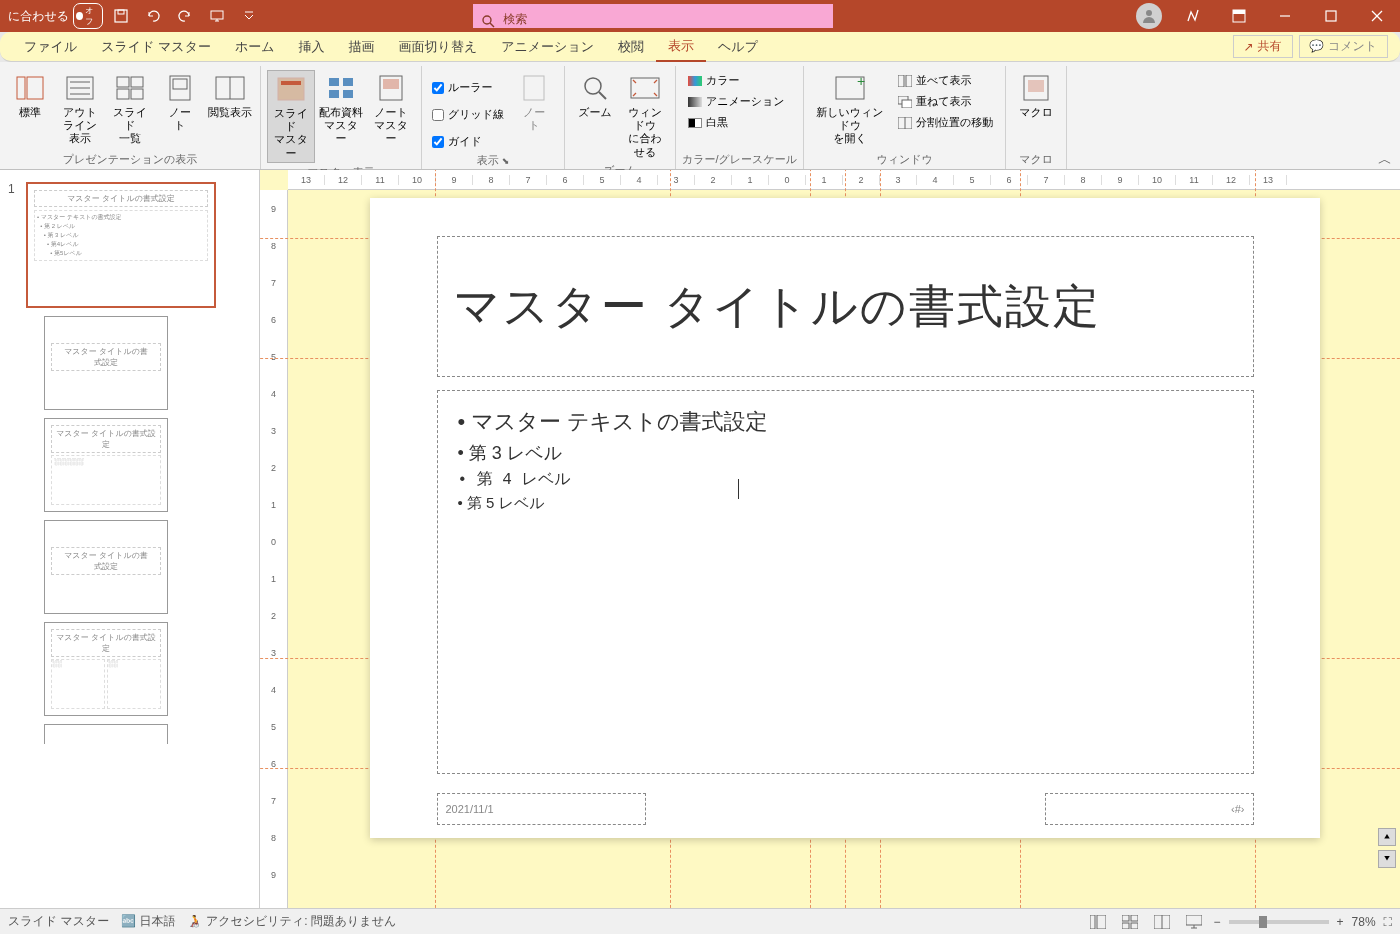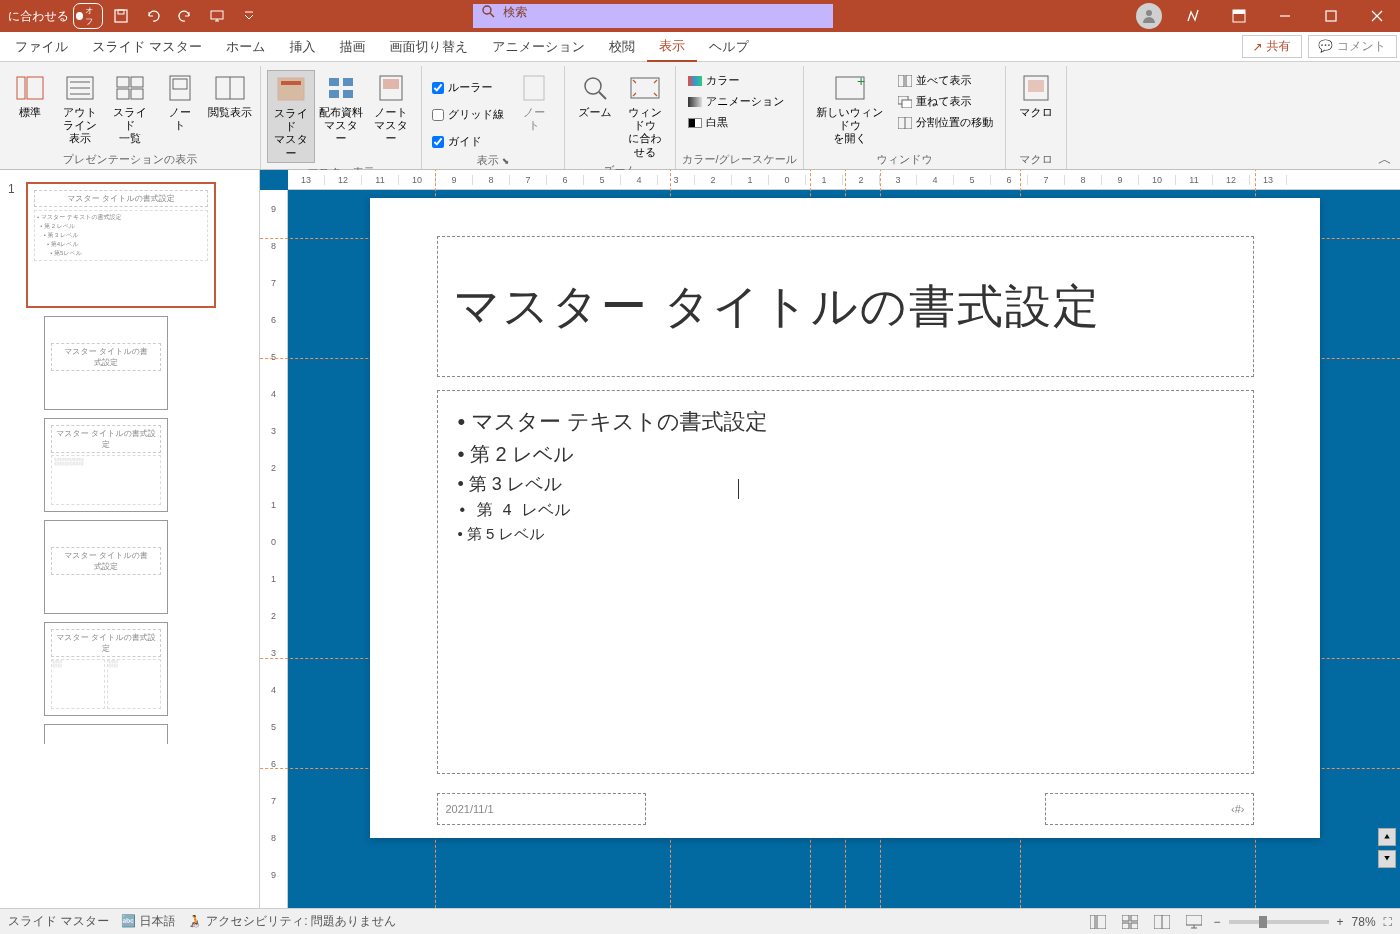--- a/index.html
+++ b/index.html
@@ -5,27 +5,27 @@
 * { margin: 0; padding: 0; box-sizing: border-box; font-family: "Yu Gothic UI", "Meiryo", sans-serif; }
 body { width: 1400px; height: 934px; background: #e8e8e8; overflow: hidden; display: flex; flex-direction: column; }
 
 
 .titlebar { height: 32px; background: #b5472a; display: flex; align-items: center; color: white; font-size: 12px; }
 .titlebar-left { display: flex; align-items: center; gap: 4px; padding-left: 8px; }
 .autosave { display: flex; align-items: center; gap: 4px; }
 .autosave-toggle { width: 30px; height: 14px; border: 1px solid white; border-radius: 7px; display: flex; align-items: center; padding: 12px 2px; }
 .autosave-toggle-knob { width: 8px; height: 8px; background: white; border-radius: 50%; }
 .qat-btn { width: 28px; height: 28px; display: flex; align-items: center; justify-content: center; cursor: pointer; }
-.searchbox { margin-left: 210px; width: 360px; height: 24px; background: #c4b5fd; display: flex; align-items: flex-start; padding: 0 8px; gap: 8px; color: #8a3d2a; font-size: 12px; }
+.searchbox { margin-left: 210px; width: 360px; height: 24px; background: #f9a8d4; display: flex; align-items: flex-end; padding: 0 8px; gap: 8px; color: #8a3d2a; font-size: 12px; }
 .titlebar-right { margin-left: auto; display: flex; align-items: center; }
 .win-btn { width: 46px; height: 32px; display: flex; align-items: center; justify-content: center; cursor: pointer; }
 .avatar { width: 26px; height: 26px; border-radius: 50%; background: #d0d0d0; display: flex; align-items: center; justify-content: center; margin-right: 8px; }
 
 
-.ribbon-tabs { height: 30px; background: #ffffff; display: flex; align-items: center; padding: 0 3px; font-size: 13px; border-bottom: 1px solid #d0d0d0; }
+.ribbon-tabs { height: 30px; background: #fef9c3; display: flex; align-items: center; padding: 0 12px; font-size: 13px; border-bottom: 1px solid #d0d0d0; border-radius: 11px; }
 .ribbon-tab { padding: 0 12px; height: 30px; display: flex; align-items: center; cursor: pointer; color: #444; }
 .ribbon-tab.active { color: #b5472a; border-bottom: 2px solid #b5472a; margin-bottom: -1px; }
 .ribbon-tabs-right { margin-left: auto; display: flex; gap: 6px; align-items: center; }
 .share-btn { border: 1px solid #ccc; padding: 2px 10px; font-size: 12px; color: #b5472a; display: flex; align-items: center; gap: 4px; }
 .comment-btn { border: 1px solid #ccc; padding: 2px 10px; font-size: 12px; color: #888; }
 
 
 .ribbon { height: 108px; background: #f3f3f3; border-bottom: 1px solid #c0c0c0; display: flex; padding: 4px 0 0 0; }
 .ribbon-group { border-right: 1px solid #d0d0d0; padding: 0 6px; display: flex; flex-direction: column; }
 .ribbon-group-items { flex: 1; display: flex; align-items: flex-start; gap: 2px; padding-top: 4px; }
@@ -42,21 +42,21 @@
 
 .main { flex: 1; display: flex; background: #eeeeee; overflow: hidden; }
 .thumb-panel { width: 260px; background: white; border-right: 1px solid #ccc; overflow-y: auto; padding: 8px 0; }
 .thumb-row { display: flex; padding: 4px 8px; gap: 6px; }
 .thumb-num { width: 12px; font-size: 12px; color: #555; }
 .thumb { width: 190px; height: 126px; border: 1px solid #999; background: white; position: relative; font-size: 7px; color: #888; padding: 6px; }
 .thumb.selected { border: 2px solid #c55a3b; }
 .thumb.sub { width: 124px; height: 94px; margin-left: 36px; }
 .thumb-title { border: 1px dashed #ccc; padding: 2px; text-align: center; font-size: 8px; }
 
-.slide-area { flex: 1; position: relative; background: #0369a1; overflow: hidden; }
+.slide-area { flex: 1; position: relative; background: #fef9c3; overflow: hidden; }
 .ruler-h { position: absolute; top: 0; left: 28px; right: 0; height: 20px; background: white; border-bottom: 1px solid #ccc; font-size: 9px; color: #666; display: flex; align-items: center; overflow: hidden; }
 .ruler-h-inner { display: flex; gap: 0; }
 .ruler-tick { width: 37px; text-align: center; border-right: 1px solid #ddd; }
 .ruler-v { position: absolute; top: 20px; left: 0; width: 28px; bottom: 0; background: white; border-right: 1px solid #ccc; font-size: 9px; color: #666; display: flex; flex-direction: column; align-items: center; }
 .ruler-v-tick { height: 37px; display: flex; align-items: center; }
 
 .canvas { position: absolute; top: 28px; left: 110px; width: 950px; height: 640px; }
 .slide { width: 100%; height: 100%; background: white; box-shadow: 0 2px 8px rgba(0,0,0,0.2); position: relative; }
 .guide-h { position: absolute; left: -200px; right: -200px; border-top: 1px dashed #e89060; }
 .guide-v { position: absolute; top: -100px; bottom: -100px; border-left: 1px dashed #e89060; }
@@ -534,21 +534,20 @@
       <div class="guide-v" style="left:510px"></div>
       <div class="guide-v" style="left:650px"></div>
       <div class="guide-v" style="left:885px"></div>
       <div class="slide">
         <div class="title-box">
           <span>マスター タイトルの書式設定</span>
         </div>
         <div class="body-box">
           <ul>
             <li>マスター テキストの書式設定</li>
-            <li class="lvl2">第 2 レベル</li>
             <li class="lvl3">第 3 レベル</li>
             <li class="lvl4">第 4 レベル</li>
             <li class="lvl5">第 5 レベル</li>
           </ul>
           <div class="cursor-caret" style="top:88px;left:300px"></div>
         </div>
         <div class="footer-box date">
             <span>2021/11/1</span>
           </div>
         <div class="footer-box num">

